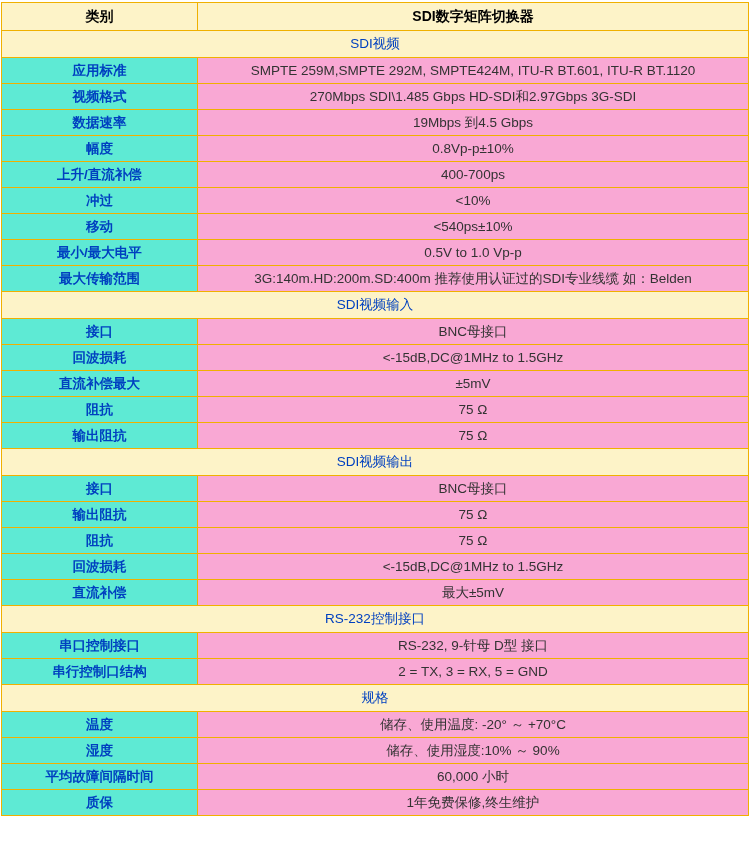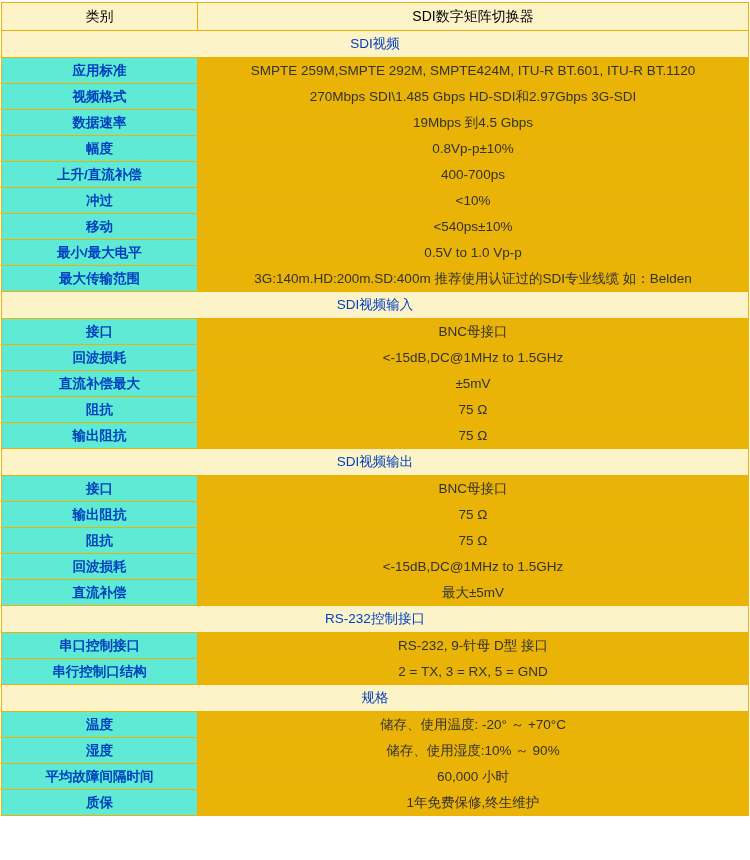--- a/index.html
+++ b/index.html
@@ -29,25 +29,25 @@
     box-sizing: border-box;
   }
   td.label-cell {
     width: 196px;
     color: #0040c0;
     font-weight: bold;
     background: #5eead4;
   }
   td.value-cell {
     color: #333333;
-    background: #eab308;
+    background: #f9a8d4;
   }
   tr.header-row td {
     color: #000000;
-    font-weight: normal;
+    font-weight: bold;
     background: #fdf3c8;
     height: 28px;
     font-size: 14px;
   }
   tr.section-row td {
     color: #0040c0;
     font-weight: normal;
     background: #fdf3c8;
     height: 27px;
     font-size: 13.5px;

